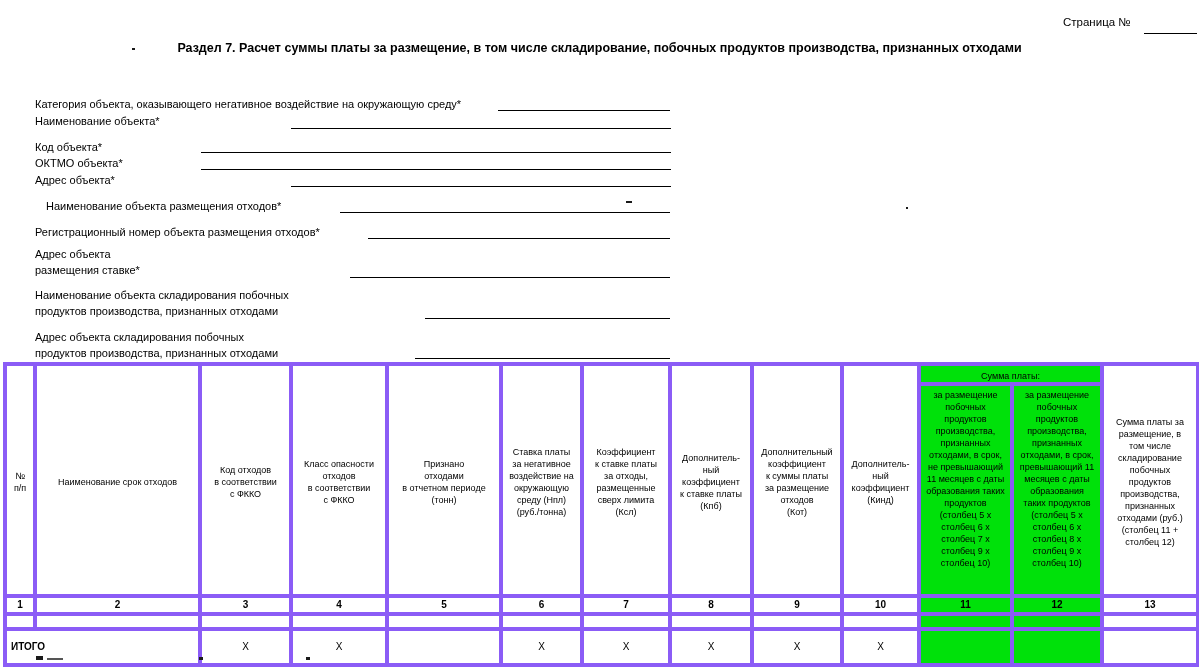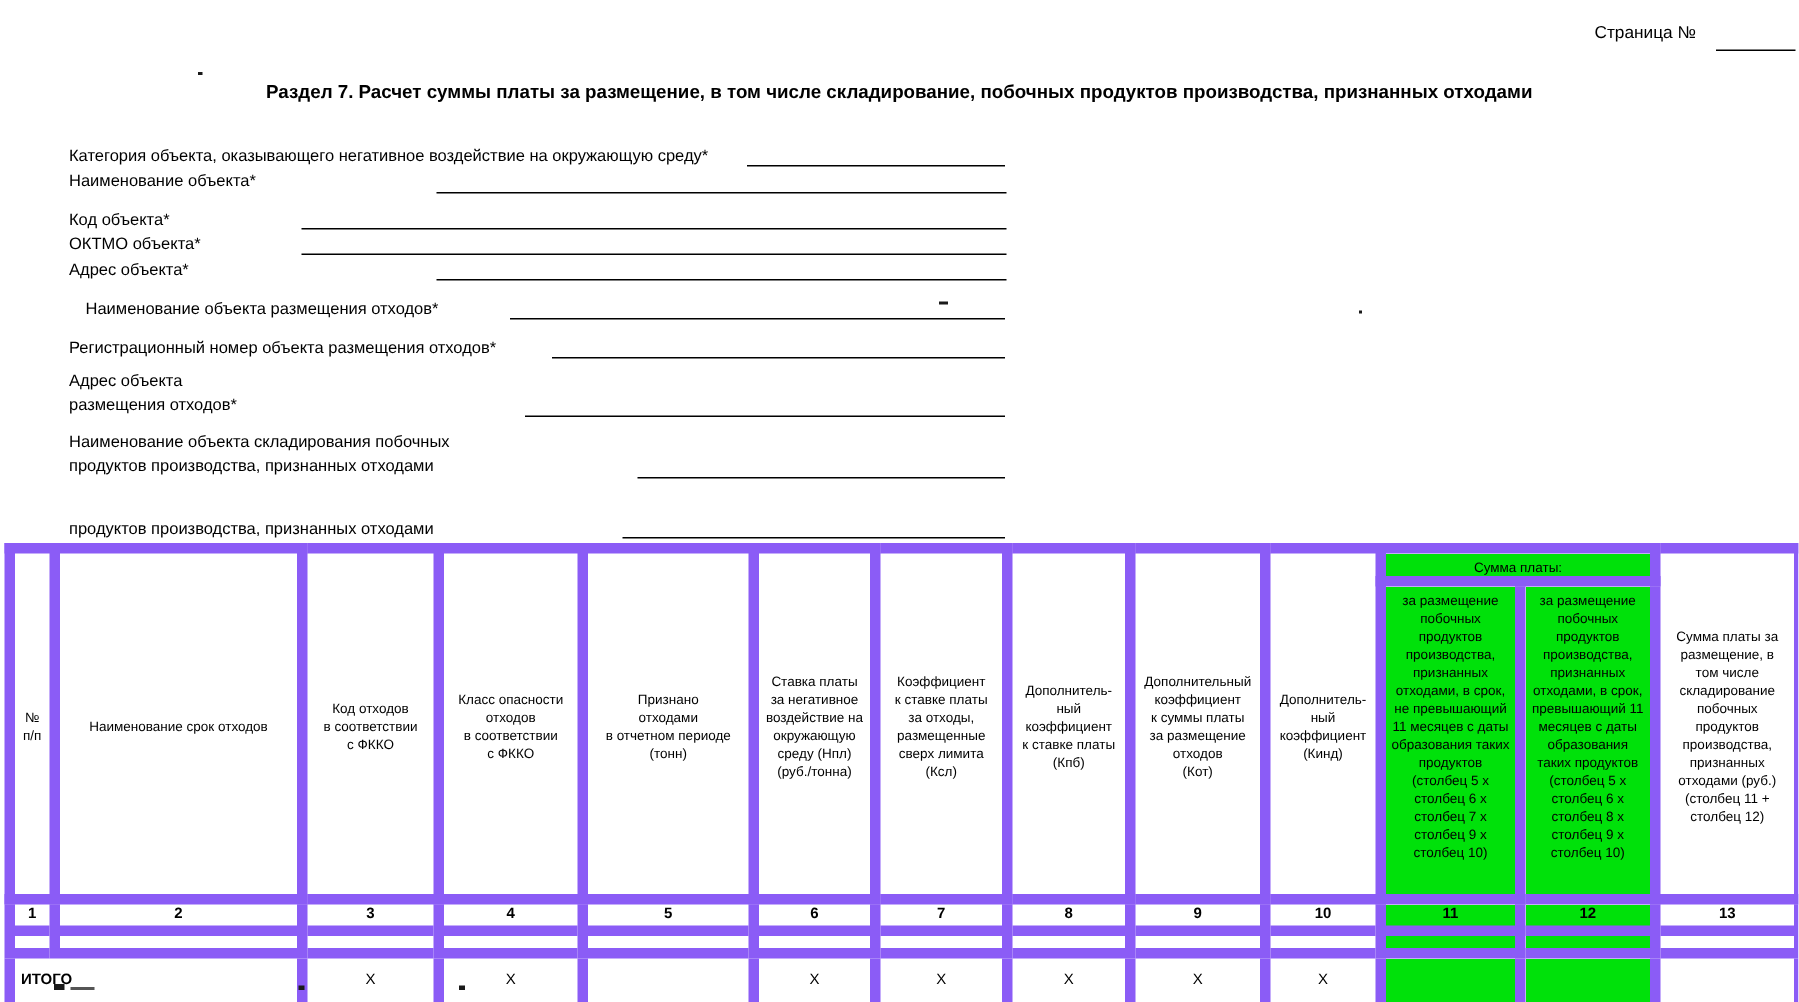--- a/index.html
+++ b/index.html
@@ -3,33 +3,33 @@
 <meta charset="utf-8">
 <style>
   * { margin:0; padding:0; box-sizing:border-box; }
   html,body { background:#fff; }
   .page {
     position:relative; width:1199px; height:668px; background:#ffffff;
     font-family:"Liberation Sans","DejaVu Sans",sans-serif; color:#000;
     overflow:hidden;
   }
   .abs { position:absolute; }
-  .lbl { font-size:11px; line-height:16px; white-space:nowrap;margin-left:11px; }
+  .lbl { font-size:11px; line-height:16px; white-space:nowrap; }
   .uline { position:absolute; border-top:1.5px solid #000; height:0; }
   .page-num { font-size:11.5px; }
-  .title { top:54px; left:0; width:100%; text-align:center; font-weight:bold; font-size:12.5px; }
+  .title { top:41px; left:0; width:100%; text-align:center; font-weight:bold; font-size:12.5px; }
   .frag { position:absolute; background:#1a1a1a; }
 
   table.wt {
     position:absolute; left:3px; top:362px; width:1193px;
     border-collapse:collapse; table-layout:fixed;
     border:3px solid #000;
   }
   table.wt td {
-    border:7px solid #8b5cf6; padding:0; vertical-align:top;
+    border:4px solid #8b5cf6; padding:0; vertical-align:top;
     text-align:center; font-size:9px; line-height:12px; white-space:pre-line;
     overflow:hidden;
   }
   td.green { background:var(--hl,#00e10a); border-left-width:2px; border-right-width:2px; }
   tr.grp td { vertical-align:middle; }
   td.g-sub { font-size:8.6px; line-height:13px; padding-top:2px; }
   td.c13 { font-size:9px; line-height:13px; padding-top:2px; }
   tr.hdr td { padding-top:3px; }
   tr.num td { border-top:3px solid #000; border-bottom:2px solid #000; font-weight:bold; font-size:10px; line-height:14px; vertical-align:middle; }
   tr.empty td { height:15px; border-bottom:2px solid #000; }
@@ -62,27 +62,28 @@
   <div class="abs lbl" style="left:35px; top:172px;">Адрес объекта*</div>
   <div class="uline" style="left:291px; top:186px; width:380px;"></div>
 
   <div class="abs lbl" style="left:35px; top:198px;padding-left:11px;">Наименование объекта размещения отходов*</div>
   <div class="uline" style="left:340px; top:212px; width:330px;"></div>
 
   <div class="abs lbl" style="left:35px; top:224px;">Регистрационный номер объекта размещения отходов*</div>
   <div class="uline" style="left:368px; top:238px; width:302px;"></div>
 
   <div class="abs lbl" style="left:35px; top:246px;">Адрес объекта</div>
-  <div class="abs lbl" style="left:35px; top:262px;">размещения отходов*</div>
+  <div class="abs lbl" style="left:35px; top:262px;">размещения ставке*</div>
   <div class="uline" style="left:350px; top:277px; width:320px;"></div>
 
   <div class="abs lbl" style="left:35px; top:287px;">Наименование объекта складирования побочных</div>
   <div class="abs lbl" style="left:35px; top:303px;">продуктов производства, признанных отходами</div>
   <div class="uline" style="left:425px; top:318px; width:245px;"></div>
 
+  <div class="abs lbl" style="left:35px; top:329px;">Адрес объекта складирования побочных</div>
   <div class="abs lbl" style="left:35px; top:345px;">продуктов производства, признанных отходами</div>
   <div class="uline" style="left:415px; top:358px; width:255px;"></div>
 
   <table class="wt">
     <colgroup>
       <col style="width:30px">
         <col style="width:165px">
         <col style="width:91px">
       <col style="width:96px">
         <col style="width:114px">

